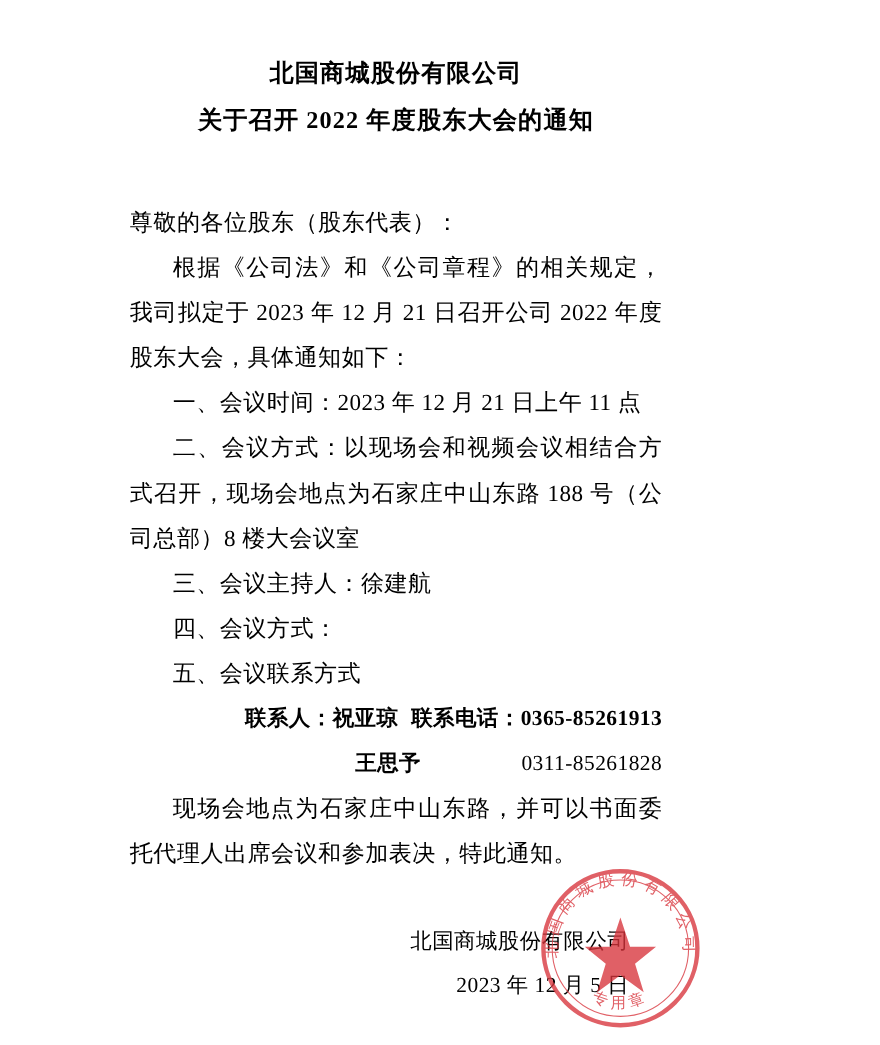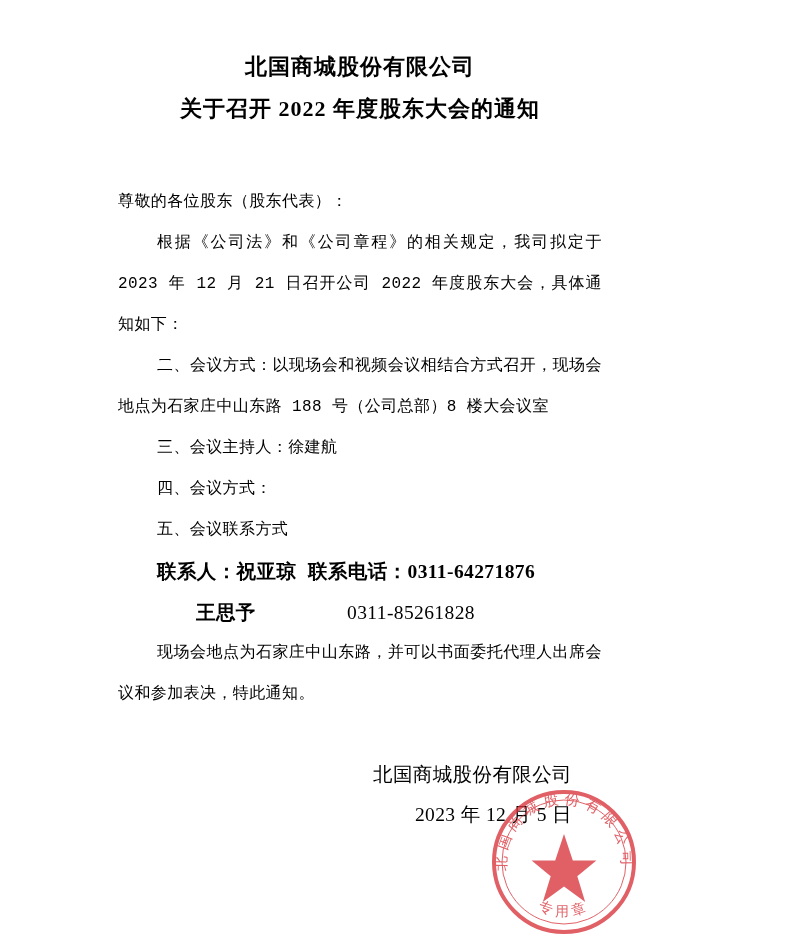--- a/index.html
+++ b/index.html
@@ -31,38 +31,38 @@
     font-weight: bold;
     letter-spacing: 1px;
     line-height: 42px;
     white-space: nowrap;
   }
   .body-block {
     margin-top: 52px;
   }
   p.para {
     margin: 0;
-    font-size: 16px;
+    font-size: 21px;
     line-height: 41px;
     text-align: justify;
     text-justify: inter-ideograph;
     letter-spacing: 0.4px;
-    font-family: Liberation Mono, monospace;
   }
   p.indent {
     text-indent: 39px;
   }
   p.noindent {
     text-indent: 0;
   }
   .contact-row {
     display: flex;
     font-size: 19.5px;
     line-height: 41px;
     letter-spacing: 0.4px;
+    justify-content: flex-end;
   }
   .contact-row .c-name {
     width: 190px;
     text-indent: 39px;
     font-weight: bold;
   }
   .contact-row .c-label {
     font-weight: bold;
   }
   .contact-row.second .c-name {
@@ -106,33 +106,34 @@
     <div class="title-line">北国商城股份有限公司</div>
     <div class="title-line">关于召开 2022 年度股东大会的通知</div>
   </div>
 
   <div class="body-block">
 
     <p class="para noindent">尊敬的各位股东（股东代表）：</p>
 
     <p class="para indent">根据《公司法》和《公司章程》的相关规定，我司拟定于 2023 年 12 月 21 日召开公司 2022 年度股东大会，具体通知如下：</p>
 
+    <p class="para indent">一、会议时间：2023 年 12 月 21 日上午 11 点</p>
 
     <p class="para indent">二、会议方式：以现场会和视频会议相结合方式召开，现场会地点为石家庄中山东路 188 号（公司总部）8 楼大会议室</p>
 
     <p class="para indent">三、会议主持人：徐建航</p>
 
     <p class="para indent">四、会议方式：</p>
 
 
     <p class="para indent">五、会议联系方式</p>
 
     <div class="contact-row first">
       <span class="c-name">联系人：祝亚琼</span>
-      <span class="c-label">联系电话：0311-64271876</span>
+      <span class="c-label">联系电话：0365-85261913</span>
     </div>
 
     <div class="contact-row second">
       <span class="c-name">王思予</span>
       <span class="c-phone">0311-85261828</span>
     </div>
 
     <p class="para indent">现场会地点为石家庄中山东路，并可以书面委托代理人出席会议和参加表决，特此通知。</p>
 
     <div class="sign-block">

